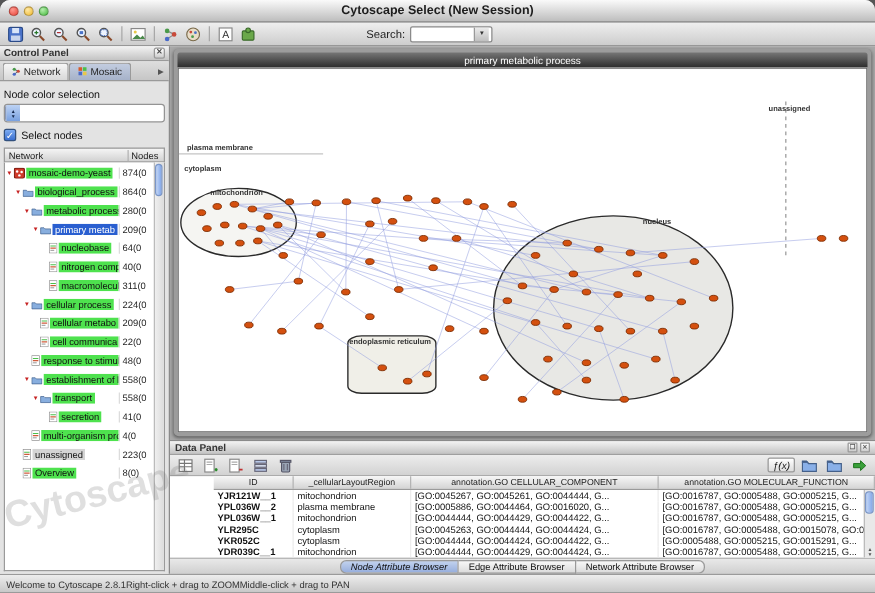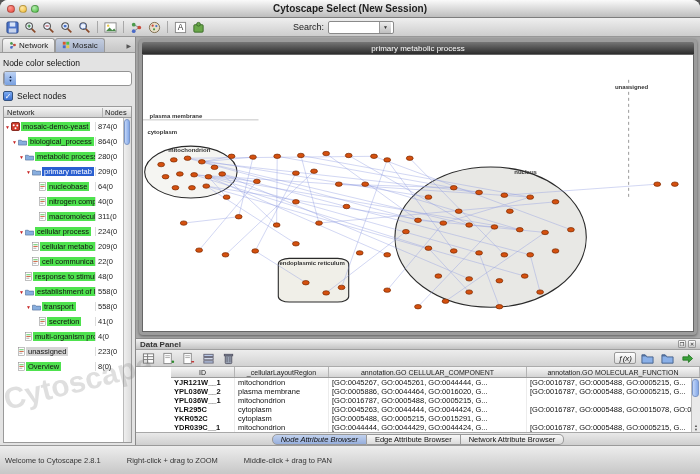--- a/index.html
+++ b/index.html
@@ -121,21 +121,21 @@
   
   .bottom-tabs{ height:13px; flex:none; display:flex; align-items:center; justify-content:center;
     background:linear-gradient(#e9e9e9,#cfcfcf); border-top:1px solid #a8a8a8;}
   .btab{ font-size:7.5px; color:#111; height:11px; display:flex; align-items:center; padding:0 8px;
     border:1px solid #999; border-left:none; background:linear-gradient(#f8f8f8,#dbdbdb);}
   .btab:first-child{ border-left:1px solid #999; border-radius:5px 0 0 5px;}
   .btab:last-child{ border-radius:0 5px 5px 0;}
   .btab.active{ background:linear-gradient(#c2d2ee,#96aedc);font-style:italic;}
 
   
-  .statusbar{ height:29px; flex:none; display:flex; align-items:center; gap:26px; padding:0 5px;
+  .statusbar{ height:15px; flex:none; display:flex; align-items:center; padding:0 5px;
     background:linear-gradient(#ededed,#c7c7c7); border-top:1px solid #9a9a9a; font-size:7.5px; color:#333;}
 </style>
 </head>
 <body>
 
 <div class="window">
 
   <div class="titlebar">
     <div class="traffic">
       <span class="dot red"></span>
@@ -228,20 +228,24 @@
       <span class="combo">
         <input class="searchinput" value="" style="">
         <span class="combo-arrow">▼</span>
       </span>
     </div>
   </div>
 
   <div class="content">
 
     <div class="control-panel">
+      <div class="panel-titlebar">
+        <span>Control Panel</span>
+        <span class="panel-close">✕</span>
+      </div>
       <div class="cp-tabs">
         <div class="cp-tab">
           <span class="tabicon"><svg width="8" height="8" viewBox="0 0 10 10">
                 <line x1="3" y1="3" x2="7" y2="5" stroke="#567"></line>
                 <line x1="7" y1="5" x2="3" y2="8" stroke="#567"></line>
                 <circle cx="3" cy="3" r="1.6" fill="#4a9a4a"></circle>
                 <circle cx="7" cy="5" r="1.6" fill="#c84a3a"></circle>
                 <circle cx="3" cy="8" r="1.6" fill="#4a6ac8"></circle>
               </svg></span>
           <span>Network</span>
@@ -777,31 +781,33 @@
               </div>
               <div class="dp-row">
                 <span class="dp-cell idcell">YPL036W__2</span>
                 <span class="dp-cell">plasma membrane</span>
                 <span class="dp-cell">[GO:0005886, GO:0044464, GO:0016020, G...</span>
                 <span class="dp-cell">[GO:0016787, GO:0005488, GO:0005215, G...</span>
               </div>
               <div class="dp-row">
                 <span class="dp-cell idcell">YPL036W__1</span>
                 <span class="dp-cell">mitochondrion</span>
+                <span class="dp-cell">[GO:0044444, GO:0044429, GO:0044422, G...</span>
                 <span class="dp-cell">[GO:0016787, GO:0005488, GO:0005215, G...</span>
               </div>
               <div class="dp-row">
                 <span class="dp-cell idcell">YLR295C</span>
                 <span class="dp-cell">cytoplasm</span>
                 <span class="dp-cell">[GO:0045263, GO:0044444, GO:0044424, G...</span>
                 <span class="dp-cell">[GO:0016787, GO:0005488, GO:0015078, GO:0003824, G...</span>
               </div>
               <div class="dp-row">
                 <span class="dp-cell idcell">YKR052C</span>
                 <span class="dp-cell">cytoplasm</span>
+                <span class="dp-cell">[GO:0044444, GO:0044424, GO:0044422, G...</span>
                 <span class="dp-cell">[GO:0005488, GO:0005215, GO:0015291, G...</span>
               </div>
               <div class="dp-row">
                 <span class="dp-cell idcell">YDR039C__1</span>
                 <span class="dp-cell">mitochondrion</span>
                 <span class="dp-cell">[GO:0044444, GO:0044429, GO:0044424, G...</span>
                 <span class="dp-cell">[GO:0016787, GO:0005488, GO:0005215, G...</span>
               </div>
             </div>
           <div class="dp-scrollbar">

